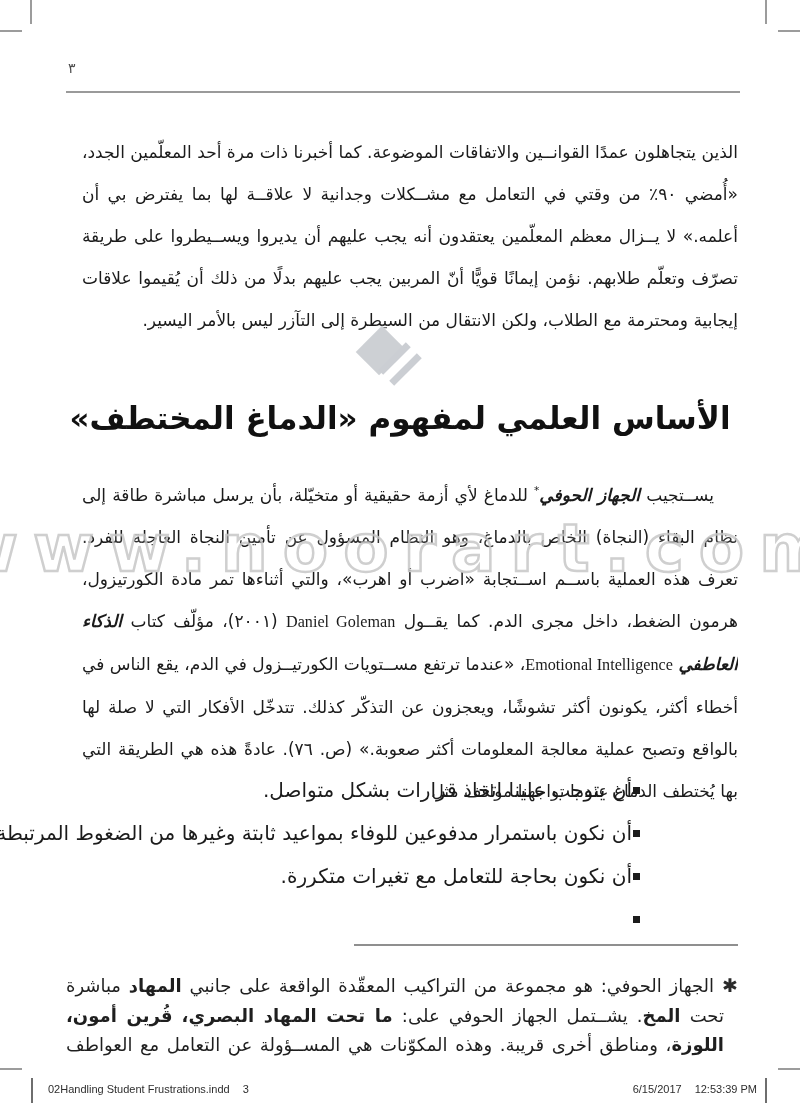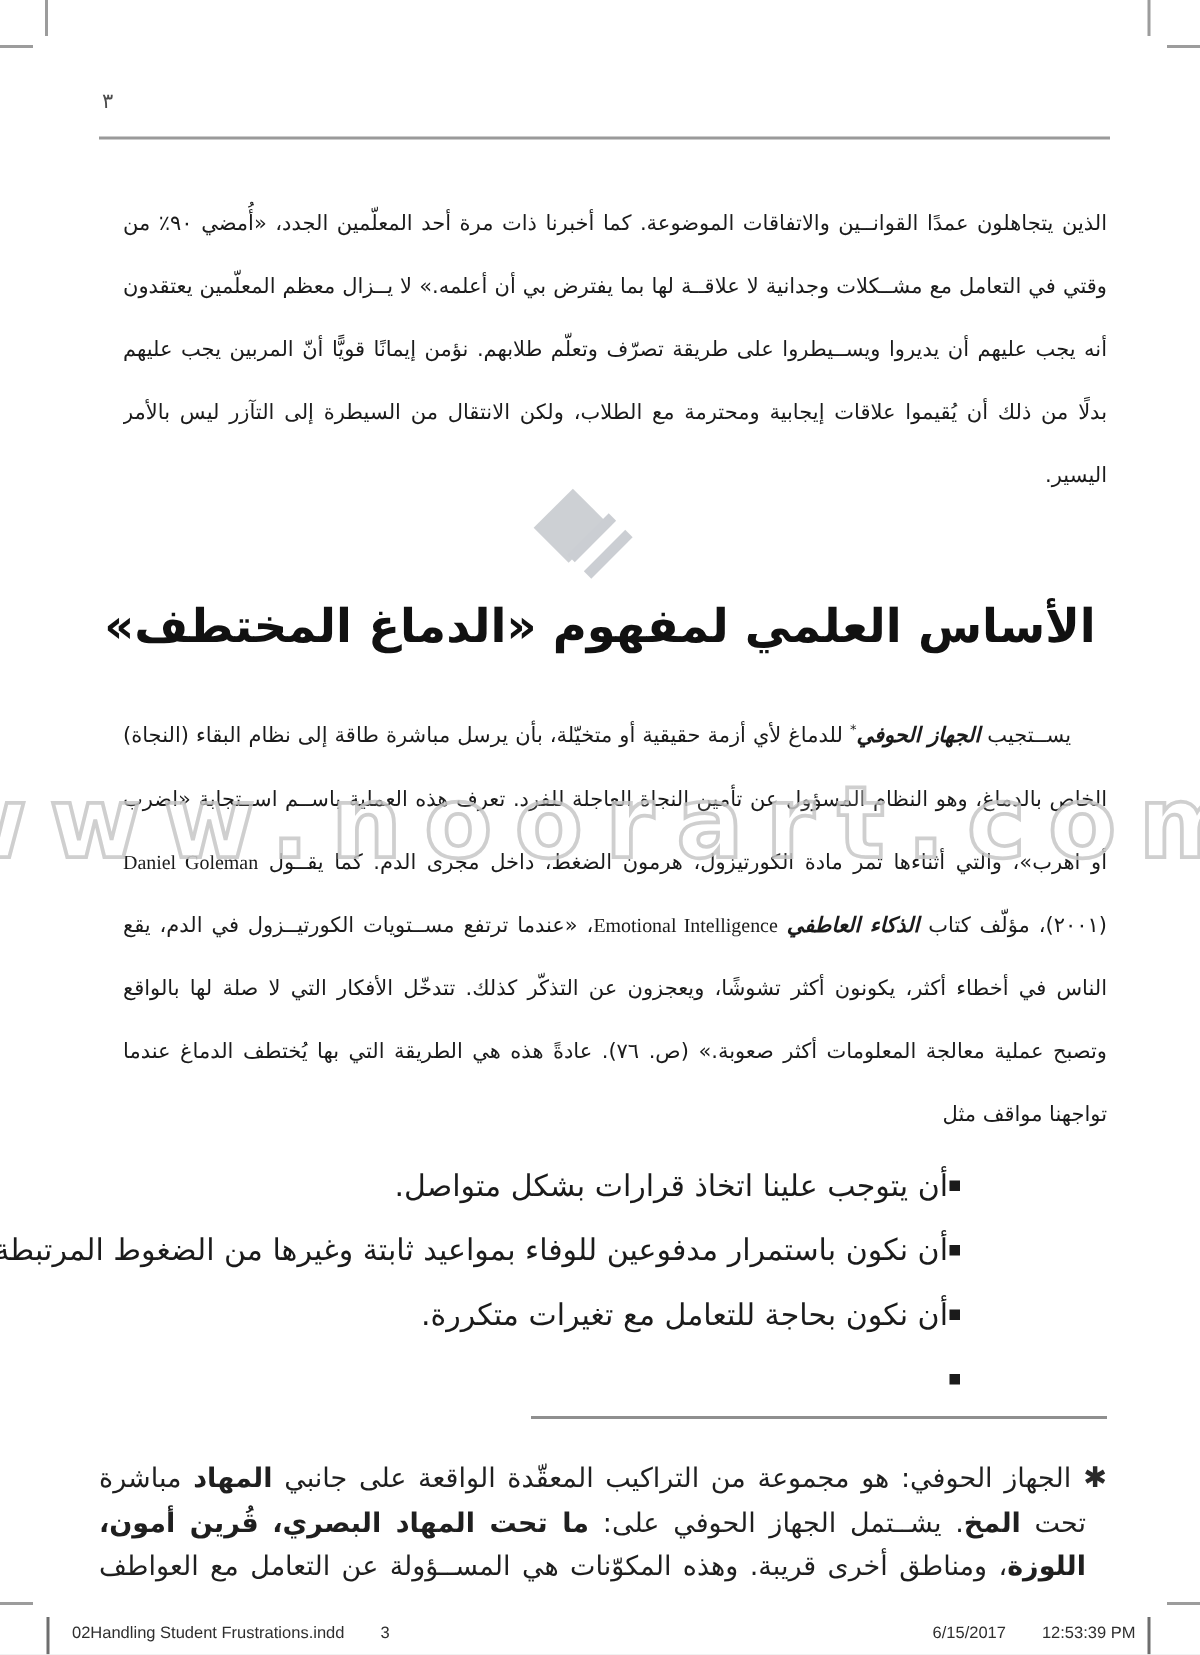--- a/index.html
+++ b/index.html
@@ -22,21 +22,21 @@
   .running-header{
     position:absolute;top:60px;left:68px;right:62px;direction:ltr;
     font-family:"Liberation Serif",serif;font-size:15px;letter-spacing:.6px;
     color:#818181;display:flex;align-items:baseline;gap:13px;
   }
   .running-header .pnum{font-family:"DejaVu Sans",sans-serif;color:#4c4c4c;font-size:14px;}
   .header-rule{position:absolute;top:91px;left:66px;right:60px;height:2px;background:#9a9a9a;}
   
   .para{
     position:absolute;left:82px;right:62px;direction:rtl;
-    font-size:14px;line-height:42px;text-align:justify;overflow:hidden;
+    font-size:17px;line-height:42px;text-align:justify;overflow:hidden;
   }
   .para1{top:114px;height:214px;}
   .para2{top:452px;height:338px;text-indent:24px;}
   .bi{font-weight:bold;font-style:italic;}
   .b{font-weight:bold;}
   .latin{font-family:"Liberation Serif",serif;font-size:.95em;}
   .sup{vertical-align:super;font-size:.62em;}
   .fm{font-size:1.05em;color:#2a2a2a;}
   
   .ornament{position:absolute;left:345px;top:326px;width:112px;height:66px;}
@@ -67,21 +67,21 @@
     color:rgba(255,255,255,0.12);
     -webkit-text-stroke:2.5px #c7c7c7;
     z-index:5;opacity:.85;
   }
   
   .print-footer{
     position:absolute;top:1083px;left:48px;right:43px;direction:ltr;
     font-family:"Liberation Sans",sans-serif;font-size:11px;color:#2e2e2e;
     display:flex;justify-content:space-between;
   }
-  .print-footer .grp{display:flex;gap:24px;}
+  .print-footer .grp{display:flex;gap:13px;}
 </style>
 </head>
 <body>
 
 <div class="page">
 
   <div class="crop crop-tl-v"></div>
   <div class="crop crop-tl-h"></div>
   <div class="crop crop-tr-v"></div>
   <div class="crop crop-tr-h"></div>

